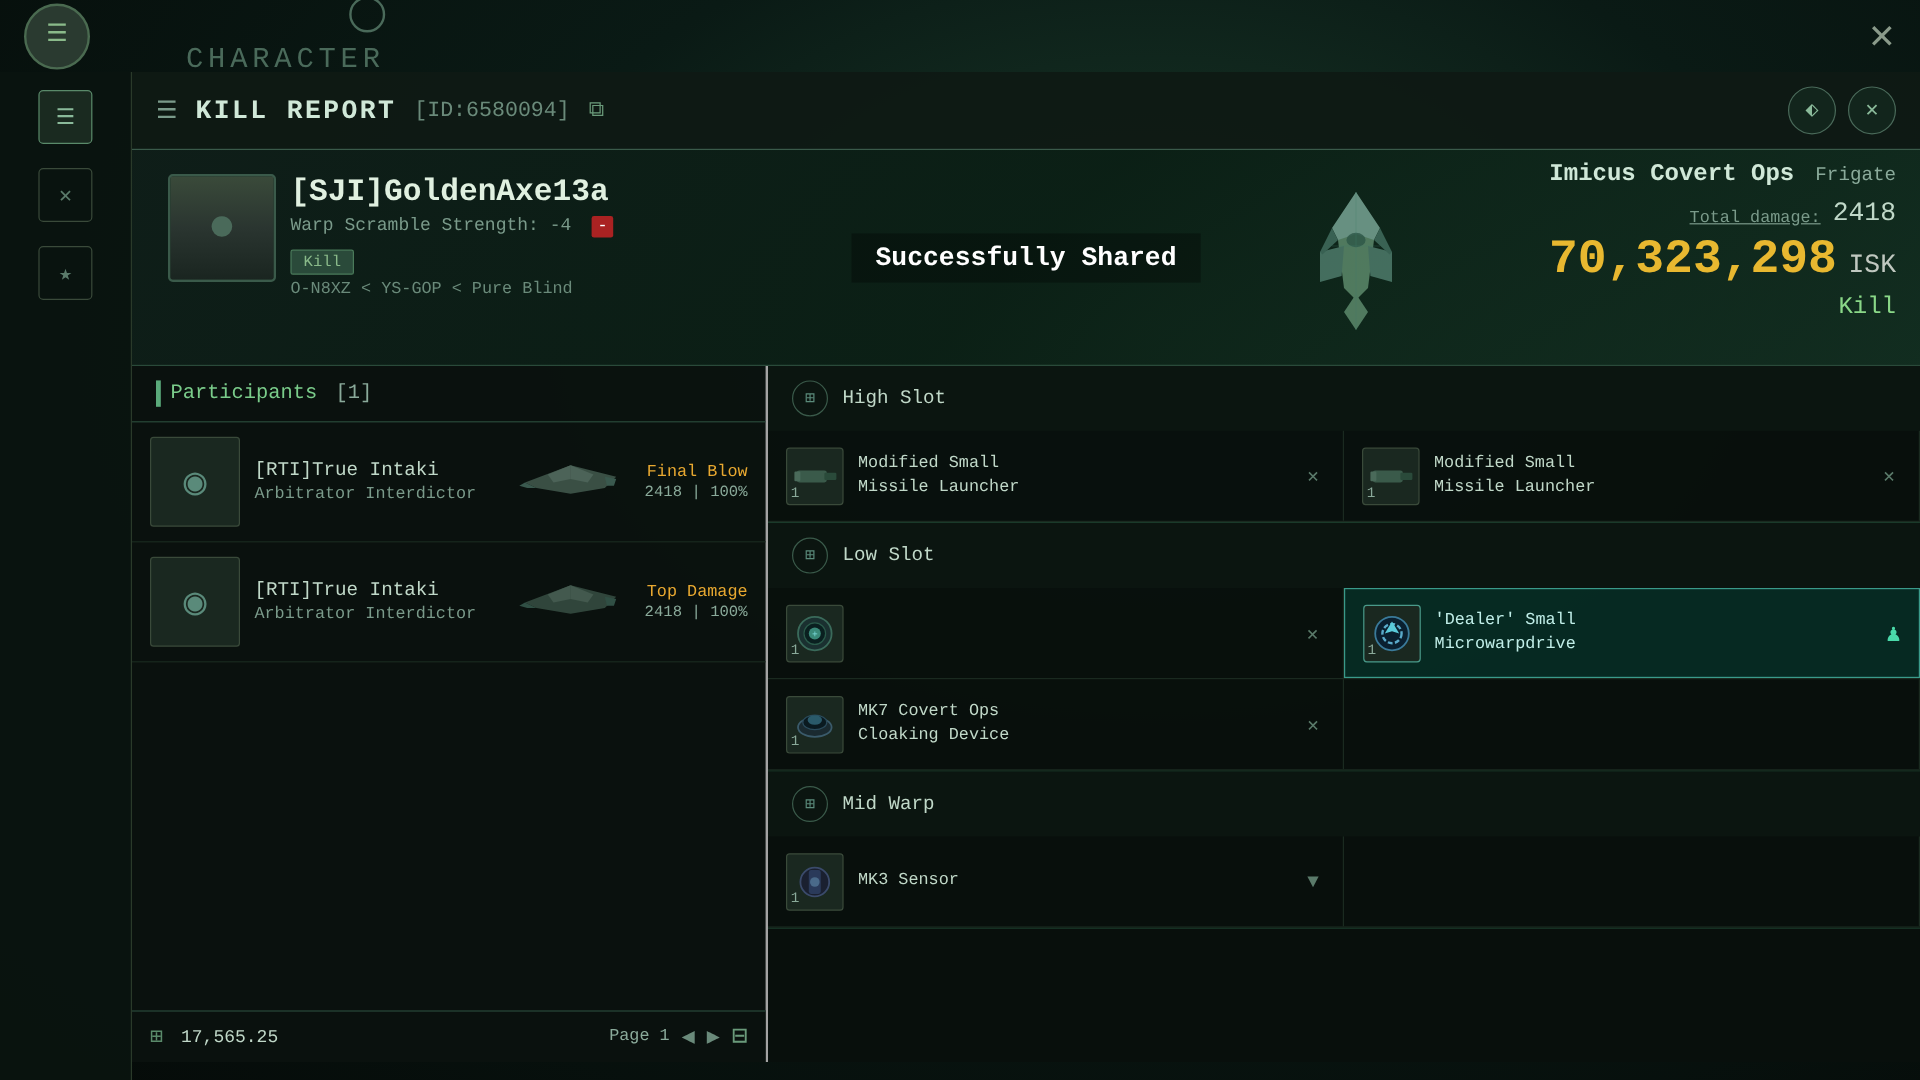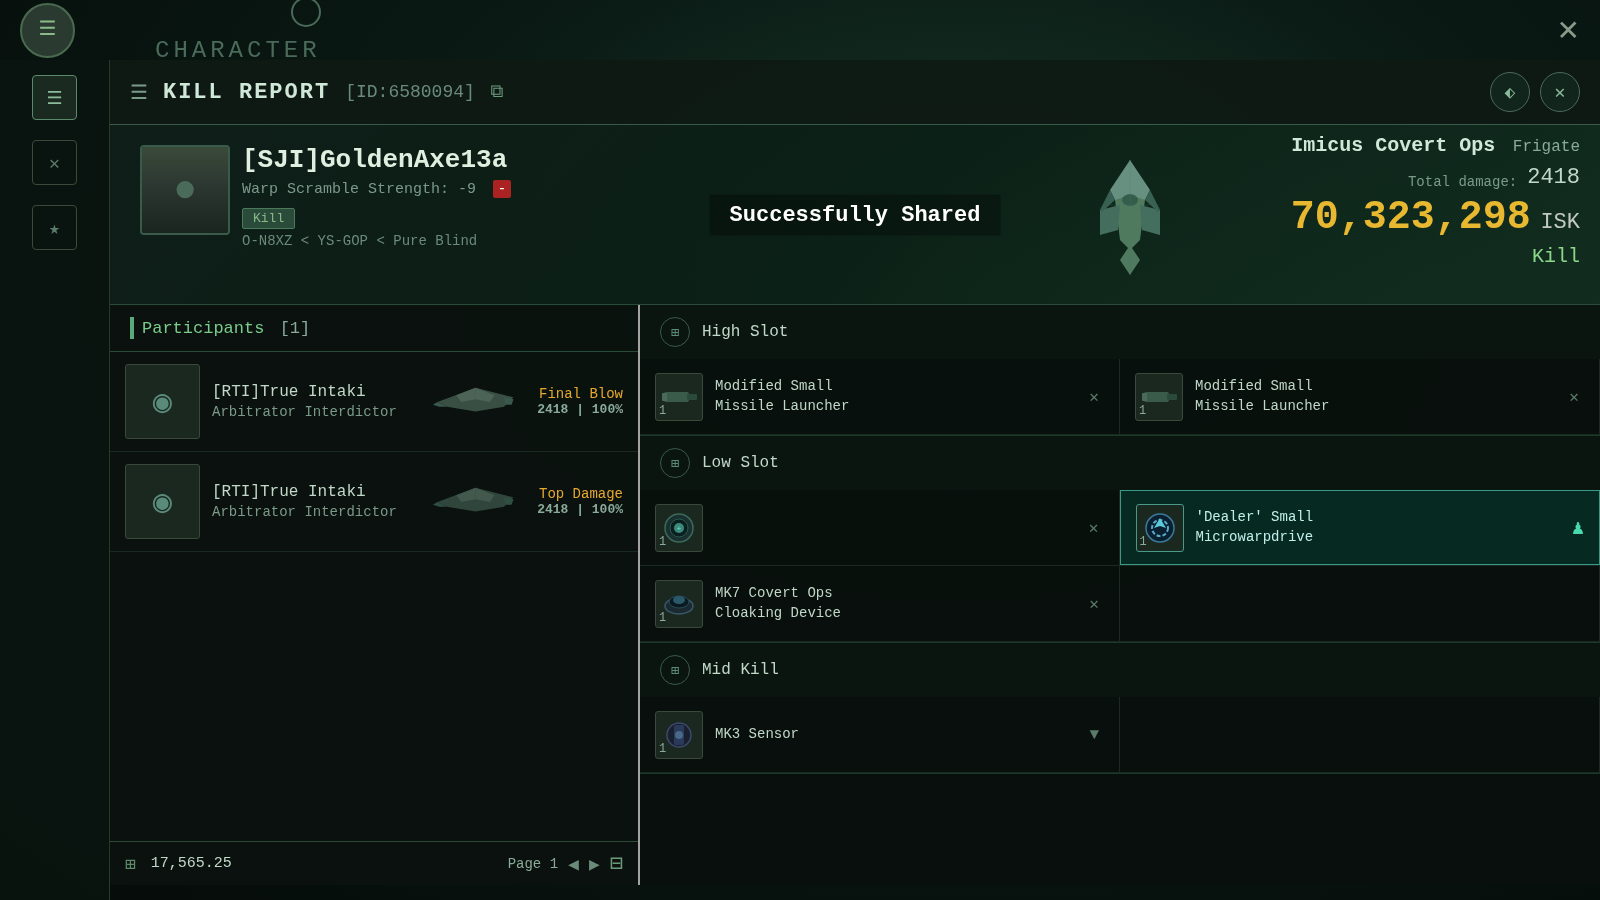--- a/index.html
+++ b/index.html
@@ -267,20 +267,21 @@
 
     .ship-class {
       color: #8aaa9a;
       font-size: 16px;
     }
 
     .damage-label {
       color: #7a9a8a;
       font-size: 14px;
       margin-top: 8px;
+      text-decoration: underline;
     }
 
     .damage-value {
       color: #c0d8c8;
       font-size: 22px;
     }
 
     .isk-value {
       color: #e8b830;
       font-size: 40px;
@@ -396,21 +397,20 @@
       color: #e8a830;
     }
 
     .top-damage {
       color: #e8a830;
     }
 
     .damage-stats {
       color: #8aaa9a;
       font-size: 13px;
-      font-weight: bold;
     }
 
     
     .bottom-bar {
       background: rgba(10, 18, 14, 0.97);
       padding: 8px 15px;
       display: flex;
       align-items: center;
       gap: 15px;
       border-top: 1px solid #2a4a3a;
@@ -580,21 +580,21 @@
     </div>
   </div>
 
   <div class="kill-banner">
     <div class="victim-avatar">
       <div class="avatar-face"></div>
     </div>
     <div class="victim-info">
       <div class="victim-name">[SJI]GoldenAxe13a</div>
       <div class="victim-warp">
-        <span>Warp Scramble Strength: -9</span>
+        <span>Warp Scramble Strength: -4</span>
         <span class="red-minus">-</span>
       </div>
       <div style="margin-top:8px;">
         <span class="kill-badge">Kill</span>
       </div>
       <div class="kill-location">O-N8XZ &lt; YS-GOP &lt; Pure Blind</div>
     </div>
 
     <div class="ship-display">
       <svg class="ship-svg" viewBox="0 0 120 140">
@@ -805,21 +805,21 @@
             <span class="equip-remove">✕</span>
           </div>
           <div class="equipment-item" style="background:transparent;">
           </div>
         </div>
       </div>
 
       <div class="slot-section">
         <div class="slot-header">
           <div class="slot-icon">⊞</div>
-          <span class="slot-name">Mid Kill</span>
+          <span class="slot-name">Mid Warp</span>
         </div>
         <div class="equipment-row">
           <div class="equipment-item">
             <div class="equip-icon">
               <svg viewBox="0 0 40 40" width="40" height="40">
                 <circle cx="20" cy="20" r="12" fill="#1a2030" stroke="#3a4a6a" stroke-width="1.5"></circle>
                 <rect x="15" y="10" width="10" height="20" fill="#2a3a5a" rx="2"></rect>
                 <circle cx="20" cy="20" r="4" fill="#4a6a8a"></circle>
               </svg>
               <span class="equip-qty">1</span>

